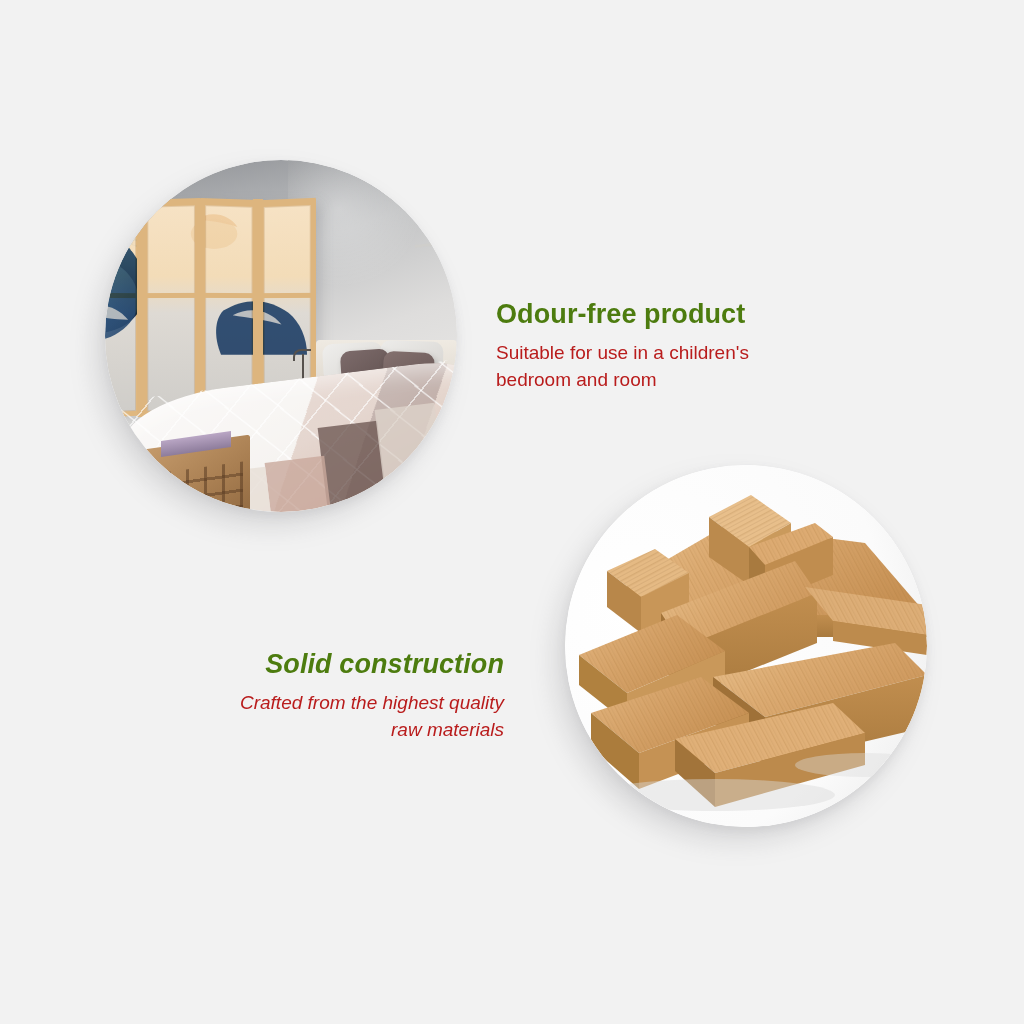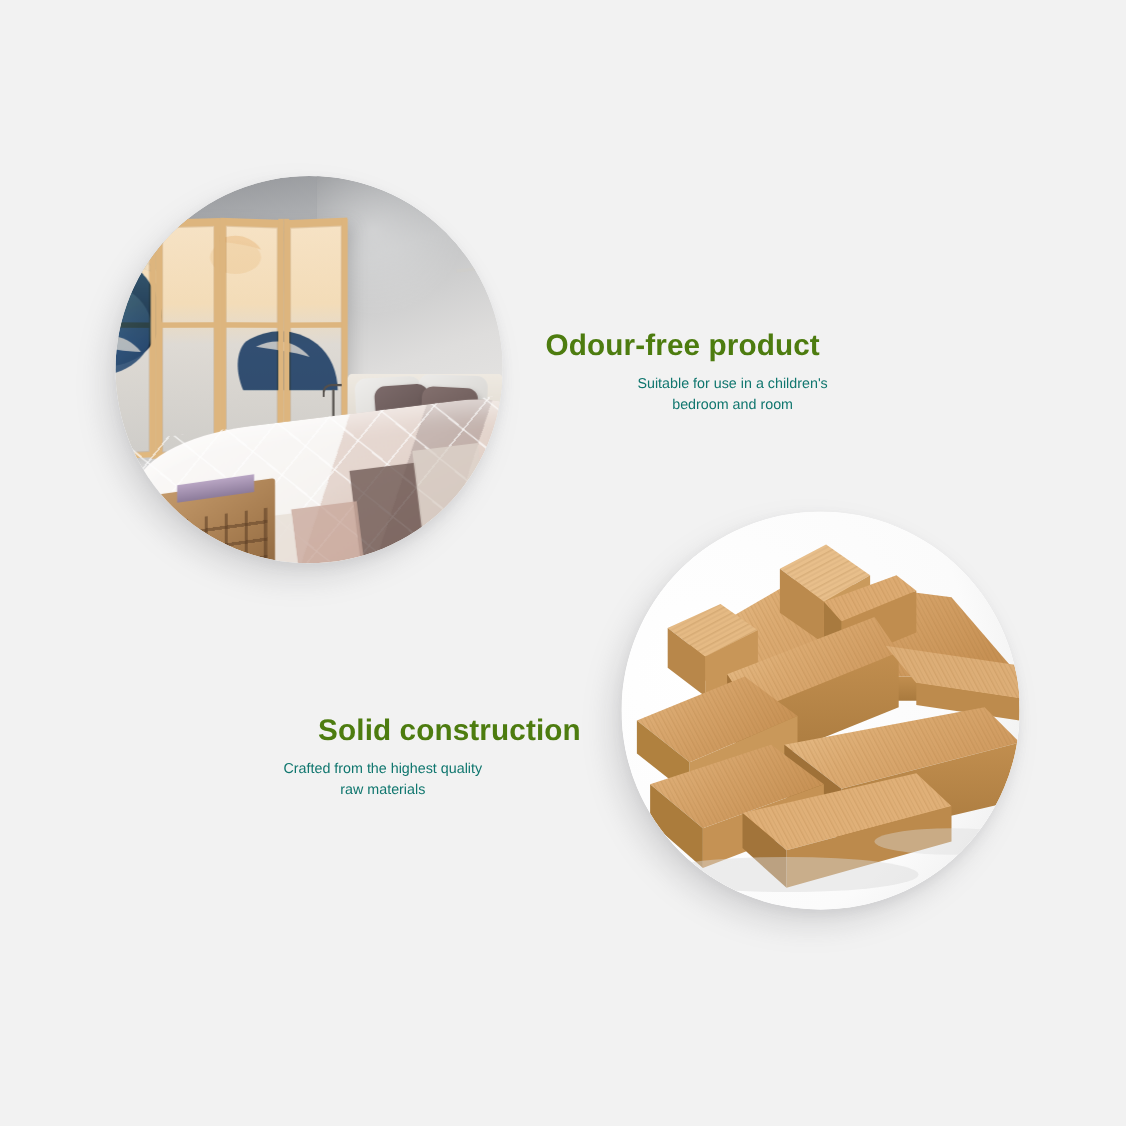--- a/index.html
+++ b/index.html
@@ -263,39 +263,39 @@
   .feature-title {
     margin: 0;
     font-size: 27px;
     font-weight: bold;
     color: #4d7c0f;
     letter-spacing: .1px;
     line-height: 1.2;
   }
   .feature-desc {
     margin: 10px 0 0 0;
-    font-size: 13px;
+    font-size: 19px;
     font-weight: normal;
-    color: #0f766e;
+    color: #b91c1c;
     line-height: 1.42;
     white-space: pre-line;
-    text-align: center;
   }
 
   #text-odour {
     left: 496px;
     top: 298px;
     width: 340px;
     text-align: left;
   }
   #text-solid {
-    left: 168px;
+    left: 144px;
     top: 648px;
     width: 360px;
     text-align: right;
+    font-style: italic;
   }
 </style>
 </head>
 <body>
 
 <div class="stage">
 
   <div class="circle-media" id="media-bedroom">
     <div class="circle-inner">
       <div class="bedroom">

